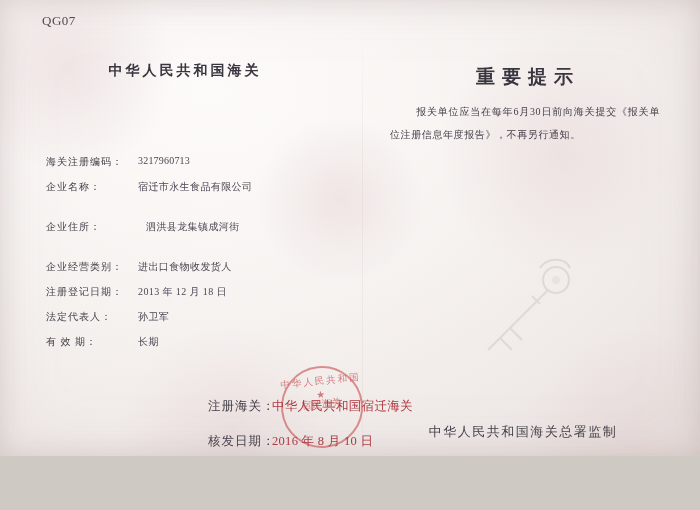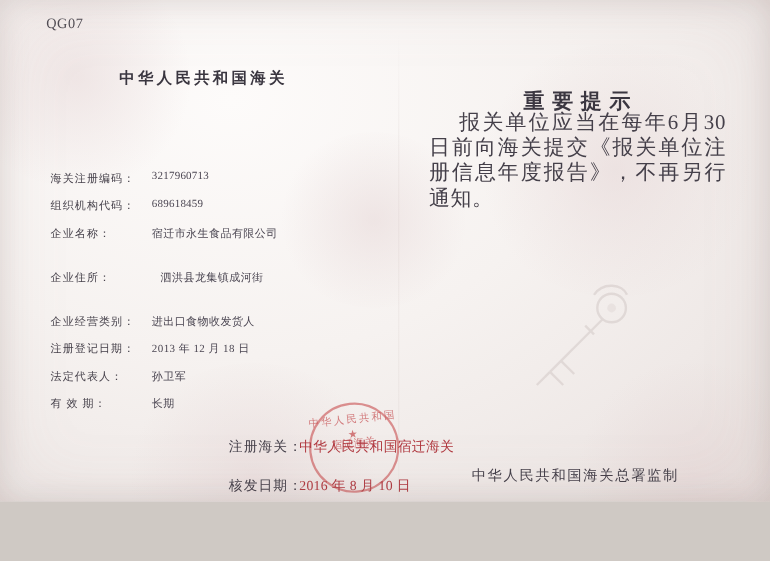--- a/index.html
+++ b/index.html
@@ -198,28 +198,27 @@
   .notice-title {
     position: absolute;
     left: 0;
     right: 10px;
     top: 64px;
     text-align: center;
     font-size: 19px;
     font-weight: bold;
     letter-spacing: 7px;
     color: #3a3640;
-    margin-top: 15px;
   }
   .notice-body {
     position: absolute;
     left: 24px;
     right: 40px;
     top: 100px;
-    font-size: 19px;
+    font-size: 10px;
     line-height: 23px;
     color: #45404a;
     letter-spacing: 0.6px;
     text-align: justify;
   }
   .notice-body .ind {
     display: inline-block;
     width: 26px;
   }
   .notice-footer {
@@ -274,24 +273,20 @@
       <div class="title-line1">中华人民共和国海关</div>
     </div>
 
     <div class="fields">
 
       <div class="field-row">
         <div class="f-label">海关注册编码：</div>
         <div class="f-value num">3217960713</div>
       </div>
 
-      <div class="field-row">
-        <div class="f-label">组织机构代码：</div>
-        <div class="f-value num">689618459</div>
-      </div>
 
       <div class="field-row gap-big">
         <div class="f-label">企业名称：</div>
         <div class="f-value">宿迁市永生食品有限公司</div>
       </div>
 
       <div class="field-row gap-big">
         <div class="f-label">企业住所：</div>
         <div class="f-value indent">泗洪县龙集镇成河街</div>
       </div>

